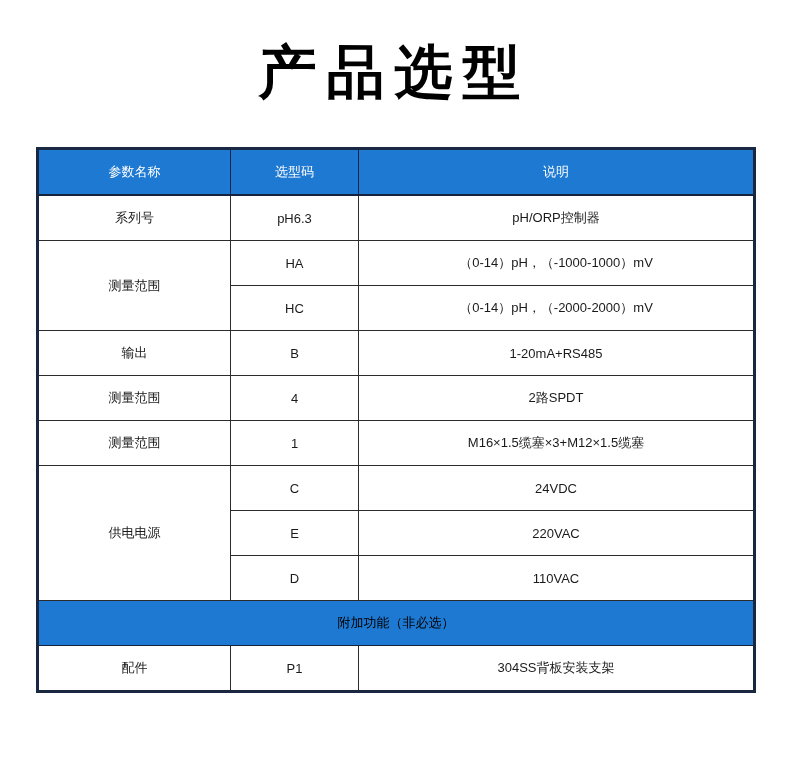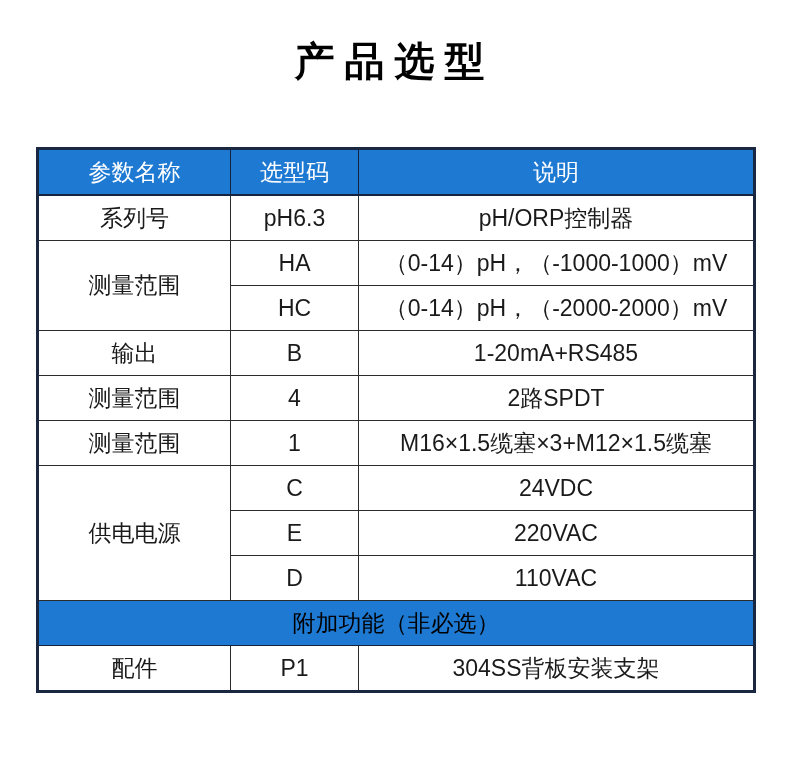--- a/index.html
+++ b/index.html
@@ -15,21 +15,21 @@
     background: #ffffff;
     overflow: hidden;
   }
   .title {
     position: absolute;
     top: 34px;
     left: 0;
     width: 789px;
     margin: 0;
     text-align: center;
-    font-size: 40px;
+    font-size: 58px;
     font-weight: 900;
     letter-spacing: 10px;
     color: #000000;
   }
   table.sel-table {
     position: absolute;
     left: 36px;
     top: 147px;
     width: 717px;
     border-collapse: collapse;
@@ -38,21 +38,21 @@
   }
   .sel-table col.c-param { width: 193px; }
   .sel-table col.c-code  { width: 128px; }
   .sel-table col.c-desc  { width: 396px; }
   .sel-table th, .sel-table td {
     border: 1px solid #2b2b2b;
     height: 44px;
     padding: 0 4px;
     text-align: center;
     vertical-align: middle;
-    font-size: 23px;
+    font-size: 13px;
     color: #1a1a1a;
     background: #ffffff;
     overflow: hidden;
     white-space: nowrap;
   }
   .sel-table thead th {
     background: #1e79d2;
     color: #ffffff;
     font-weight: 500;
     border-color: #16233c;

